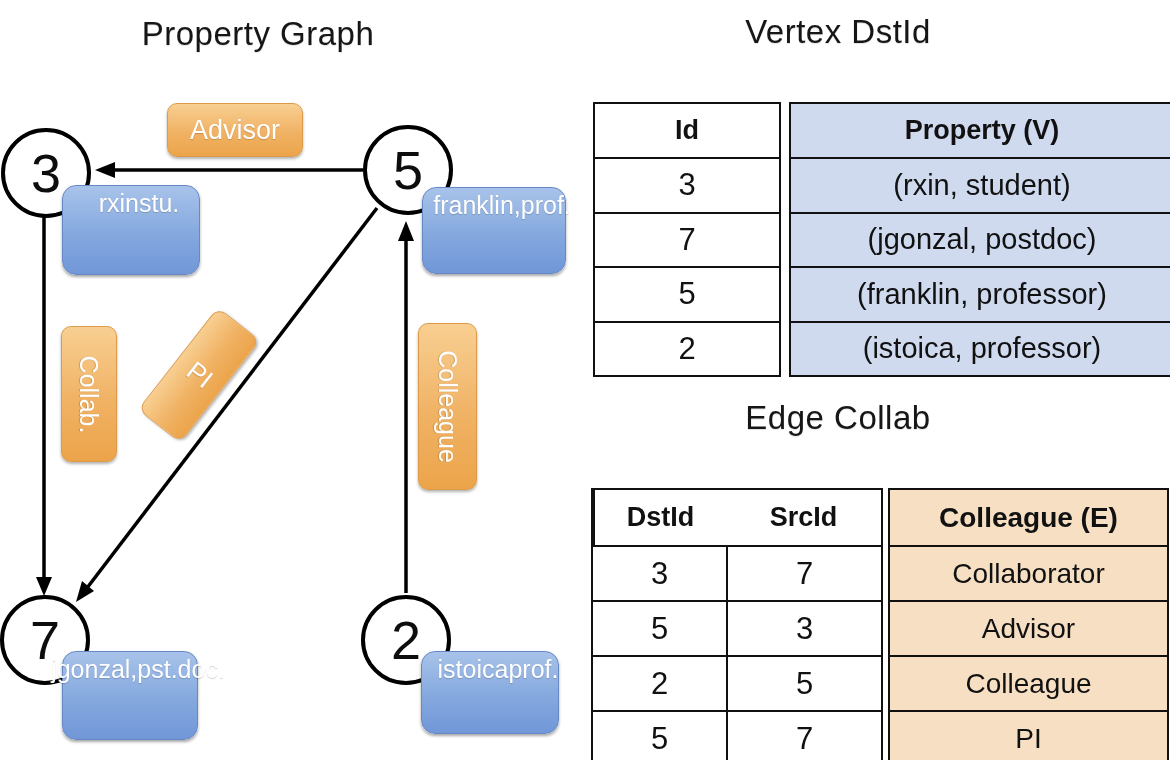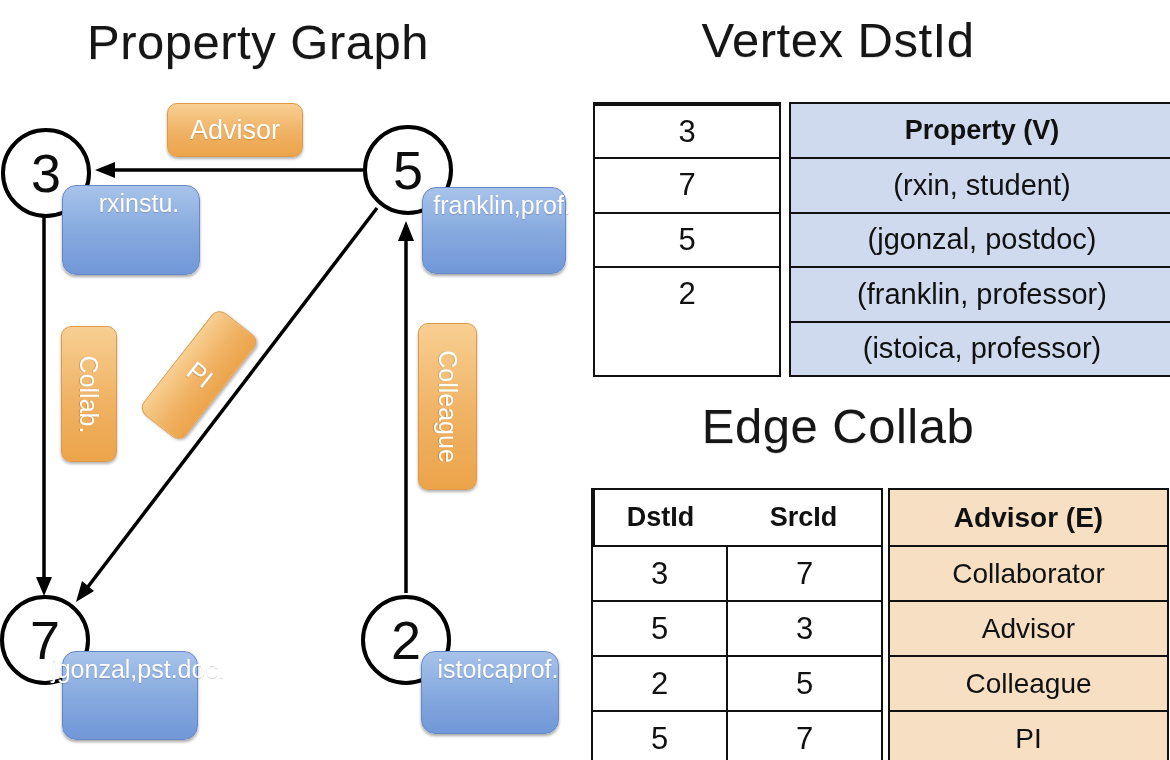--- a/index.html
+++ b/index.html
@@ -1,21 +1,21 @@
 <!DOCTYPE html>
 <html><head>
 <meta charset="utf-8">
 <style>
   html,body{margin:0;padding:0;background:#ffffff;}
   .stage{
     position:relative;width:1170px;height:760px;overflow:hidden;background:#ffffff;
     font-family:"Liberation Sans", sans-serif;color:#111;
   }
   .title{
-    position:absolute;margin:0;font-weight:400;font-size:49px;line-height:1.1;
+    position:absolute;margin:0;font-weight:400;font-size:33px;line-height:1.1;
     text-align:center;color:#161616;letter-spacing:.5px;
     text-shadow:0 1px 1px rgba(0,0,0,.12);
   }
   
   .node{
     position:absolute;width:90px;height:90px;border:4px solid #000;border-radius:50%;
     background:#fff;display:flex;align-items:center;justify-content:center;box-sizing:border-box;
   }
   .node-id{font-size:54px;color:#0d0d0d;font-weight:400;}
   
@@ -115,20 +115,21 @@
   </div>
   <div class="vlabel" style="left:421px;top:651px;width:138px;height:83px;">
     <span>istoica</span>
     <span>prof.</span>
   </div>
 
   <h1 class="title" style="left:585px;top:14px;width:506px;">Vertex DstId</h1>
 
   <div class="tbl" style="left:593px;top:102px;">
     <div class="sub" style="width:184px;grid-template-rows:53px 54.5px 54.5px 54.5px 54.5px;">
+      <div class="cell hdr">Id</div>
       <div class="cell num bt">3</div>
       <div class="cell num bt">7</div>
       <div class="cell num bt">5</div>
       <div class="cell num bt">2</div>
     </div>
     <div class="sub bluecol" style="width:382px;margin-left:8px;grid-template-rows:53px 54.5px 54.5px 54.5px 54.5px;">
       <div class="cell hdr">Property (V)</div>
       <div class="cell bt">(rxin, student)</div>
       <div class="cell bt">(jgonzal, postdoc)</div>
       <div class="cell bt">(franklin, professor)</div>
@@ -145,21 +146,21 @@
       <div class="cell num bt">3</div>
       <div class="cell num bt bl">7</div>
       <div class="cell num bt">5</div>
       <div class="cell num bt bl">3</div>
       <div class="cell num bt">2</div>
       <div class="cell num bt bl">5</div>
       <div class="cell num bt">5</div>
       <div class="cell num bt bl">7</div>
     </div>
     <div class="sub tancol" style="width:277px;margin-left:5px;grid-template-rows:55px 55px 55px 55px 55px;">
-      <div class="cell hdr">Advisor (E)</div>
+      <div class="cell hdr">Colleague (E)</div>
       <div class="cell bt">Collaborator</div>
       <div class="cell bt">Advisor</div>
       <div class="cell bt">Colleague</div>
       <div class="cell bt">PI</div>
     </div>
   </div>
 
 </div>
 
 </body></html>

